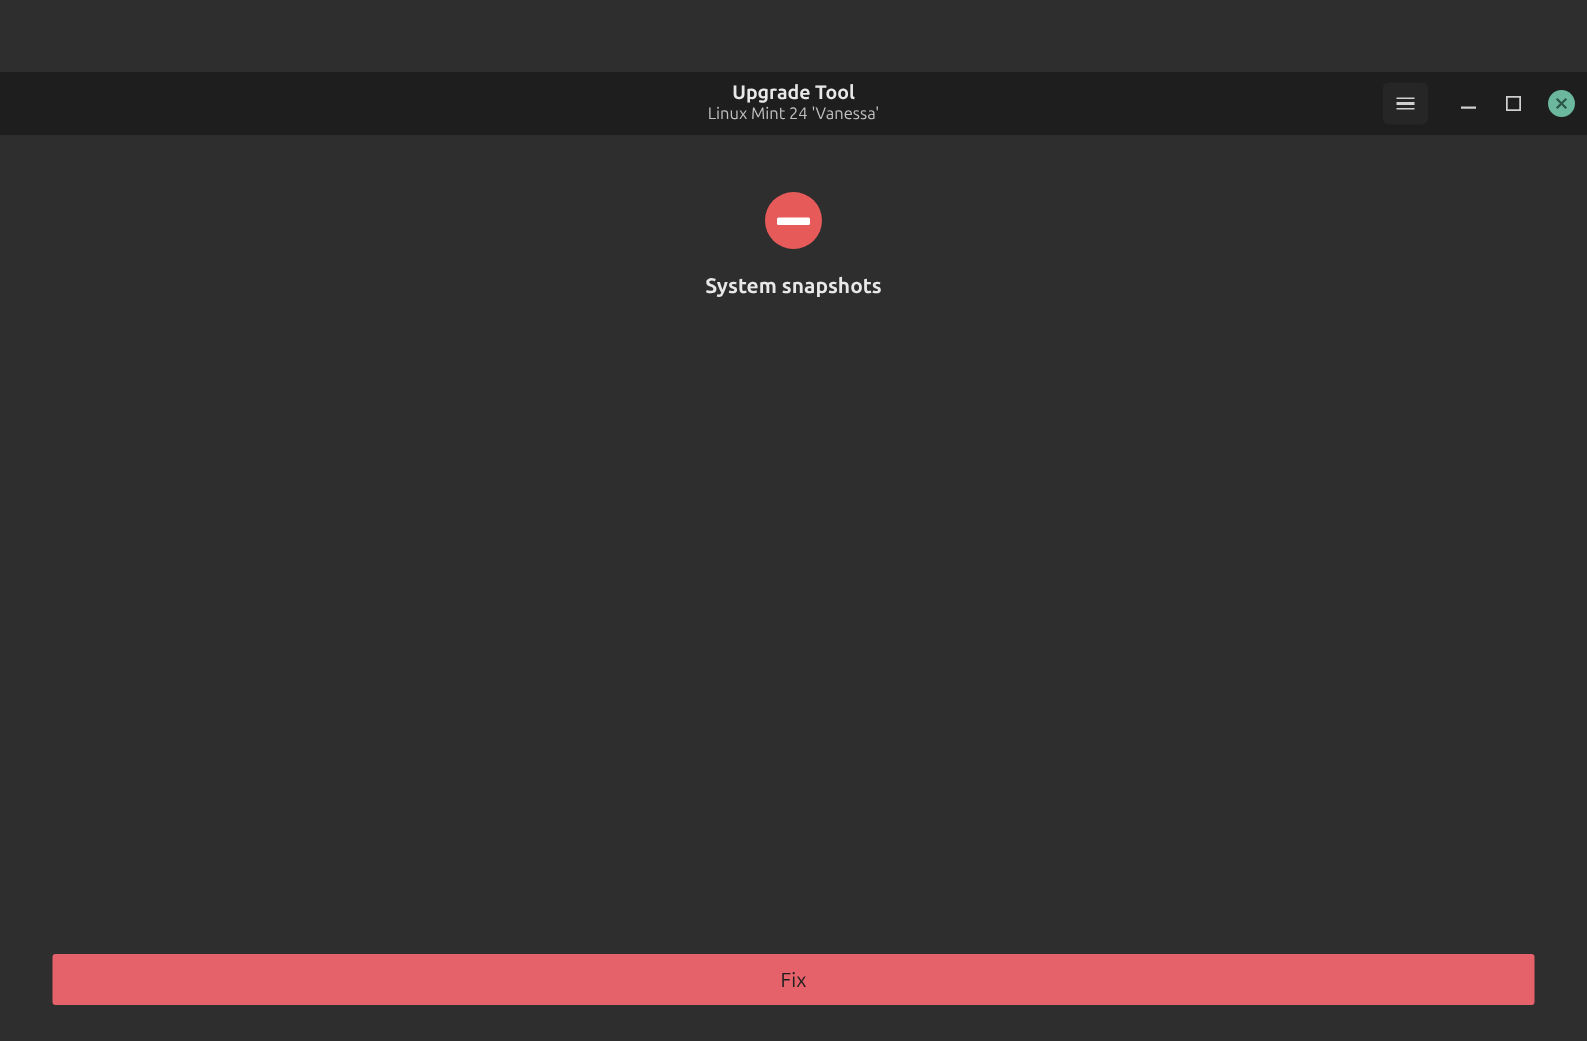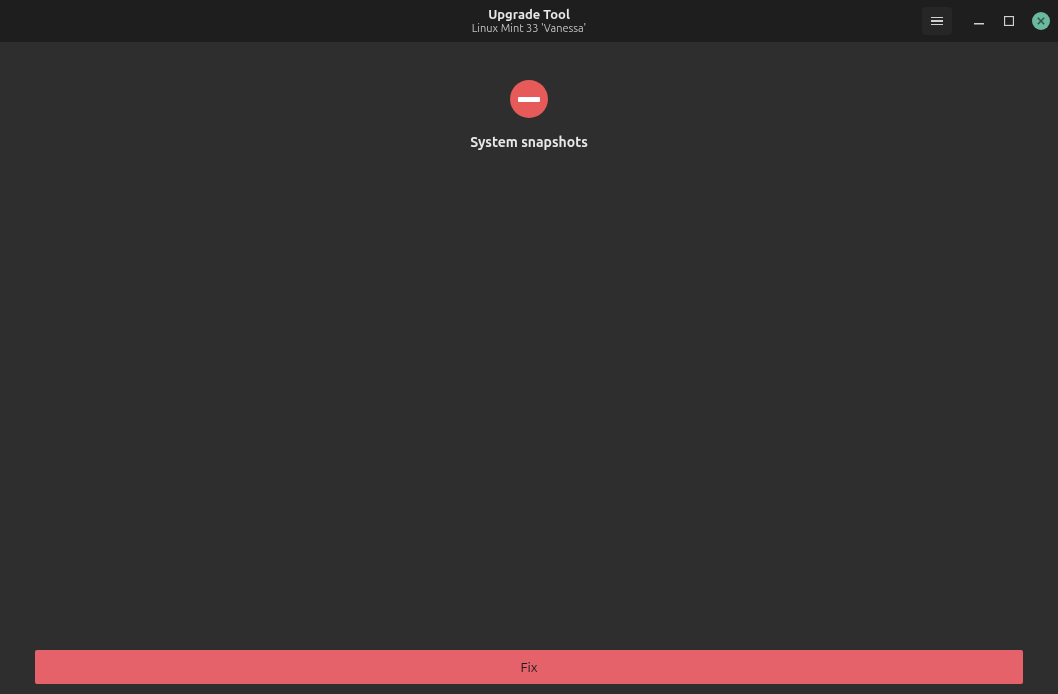--- a/index.html
+++ b/index.html
@@ -19,20 +19,21 @@
       flex-direction: column;
     }
     
     .titlebar {
       height: 42px;
       background: #1e1e1e;
       display: flex;
       align-items: center;
       position: relative;
       flex-shrink: 0;
+      margin-top: 48px;
     }
     
     .titlebar-center {
       position: absolute;
       left: 50%;
       transform: translateX(-50%);
       text-align: center;
       line-height: 1.2;
     }
     
@@ -126,21 +127,21 @@
     .section-text {
       font-size: 13.5px;
       color: #d8d8d8;
       margin-bottom: 12px;
       text-align: center;
     }
     
     .footer {
       display: flex;
       gap: 20px;
-      padding: 8px 35px 10px 35px;
+      padding: 8px 35px 24px 35px;
       flex-shrink: 0;
     }
     
     .btn {
       flex: 1;
       height: 34px;
       border: none;
       font-size: 13.5px;
       cursor: pointer;
       border-radius: 2px;
@@ -164,21 +165,21 @@
       background: #d0d0d0;
       margin: 2px 0;
     }
   </style>
 </head>
 <body>
 
 <div class="titlebar">
   <div class="titlebar-center">
     <div class="titlebar-title">Upgrade Tool</div>
-    <div class="titlebar-subtitle">Linux Mint 33 'Vanessa'</div>
+    <div class="titlebar-subtitle">Linux Mint 24 'Vanessa'</div>
   </div>
   <div class="titlebar-right">
     <div class="titlebar-btn menu-btn">
       <div>
         <span class="hamburger-line"></span>
         <span class="hamburger-line"></span>
         <span class="hamburger-line"></span>
       </div>
     </div>
     <div class="titlebar-btn">

